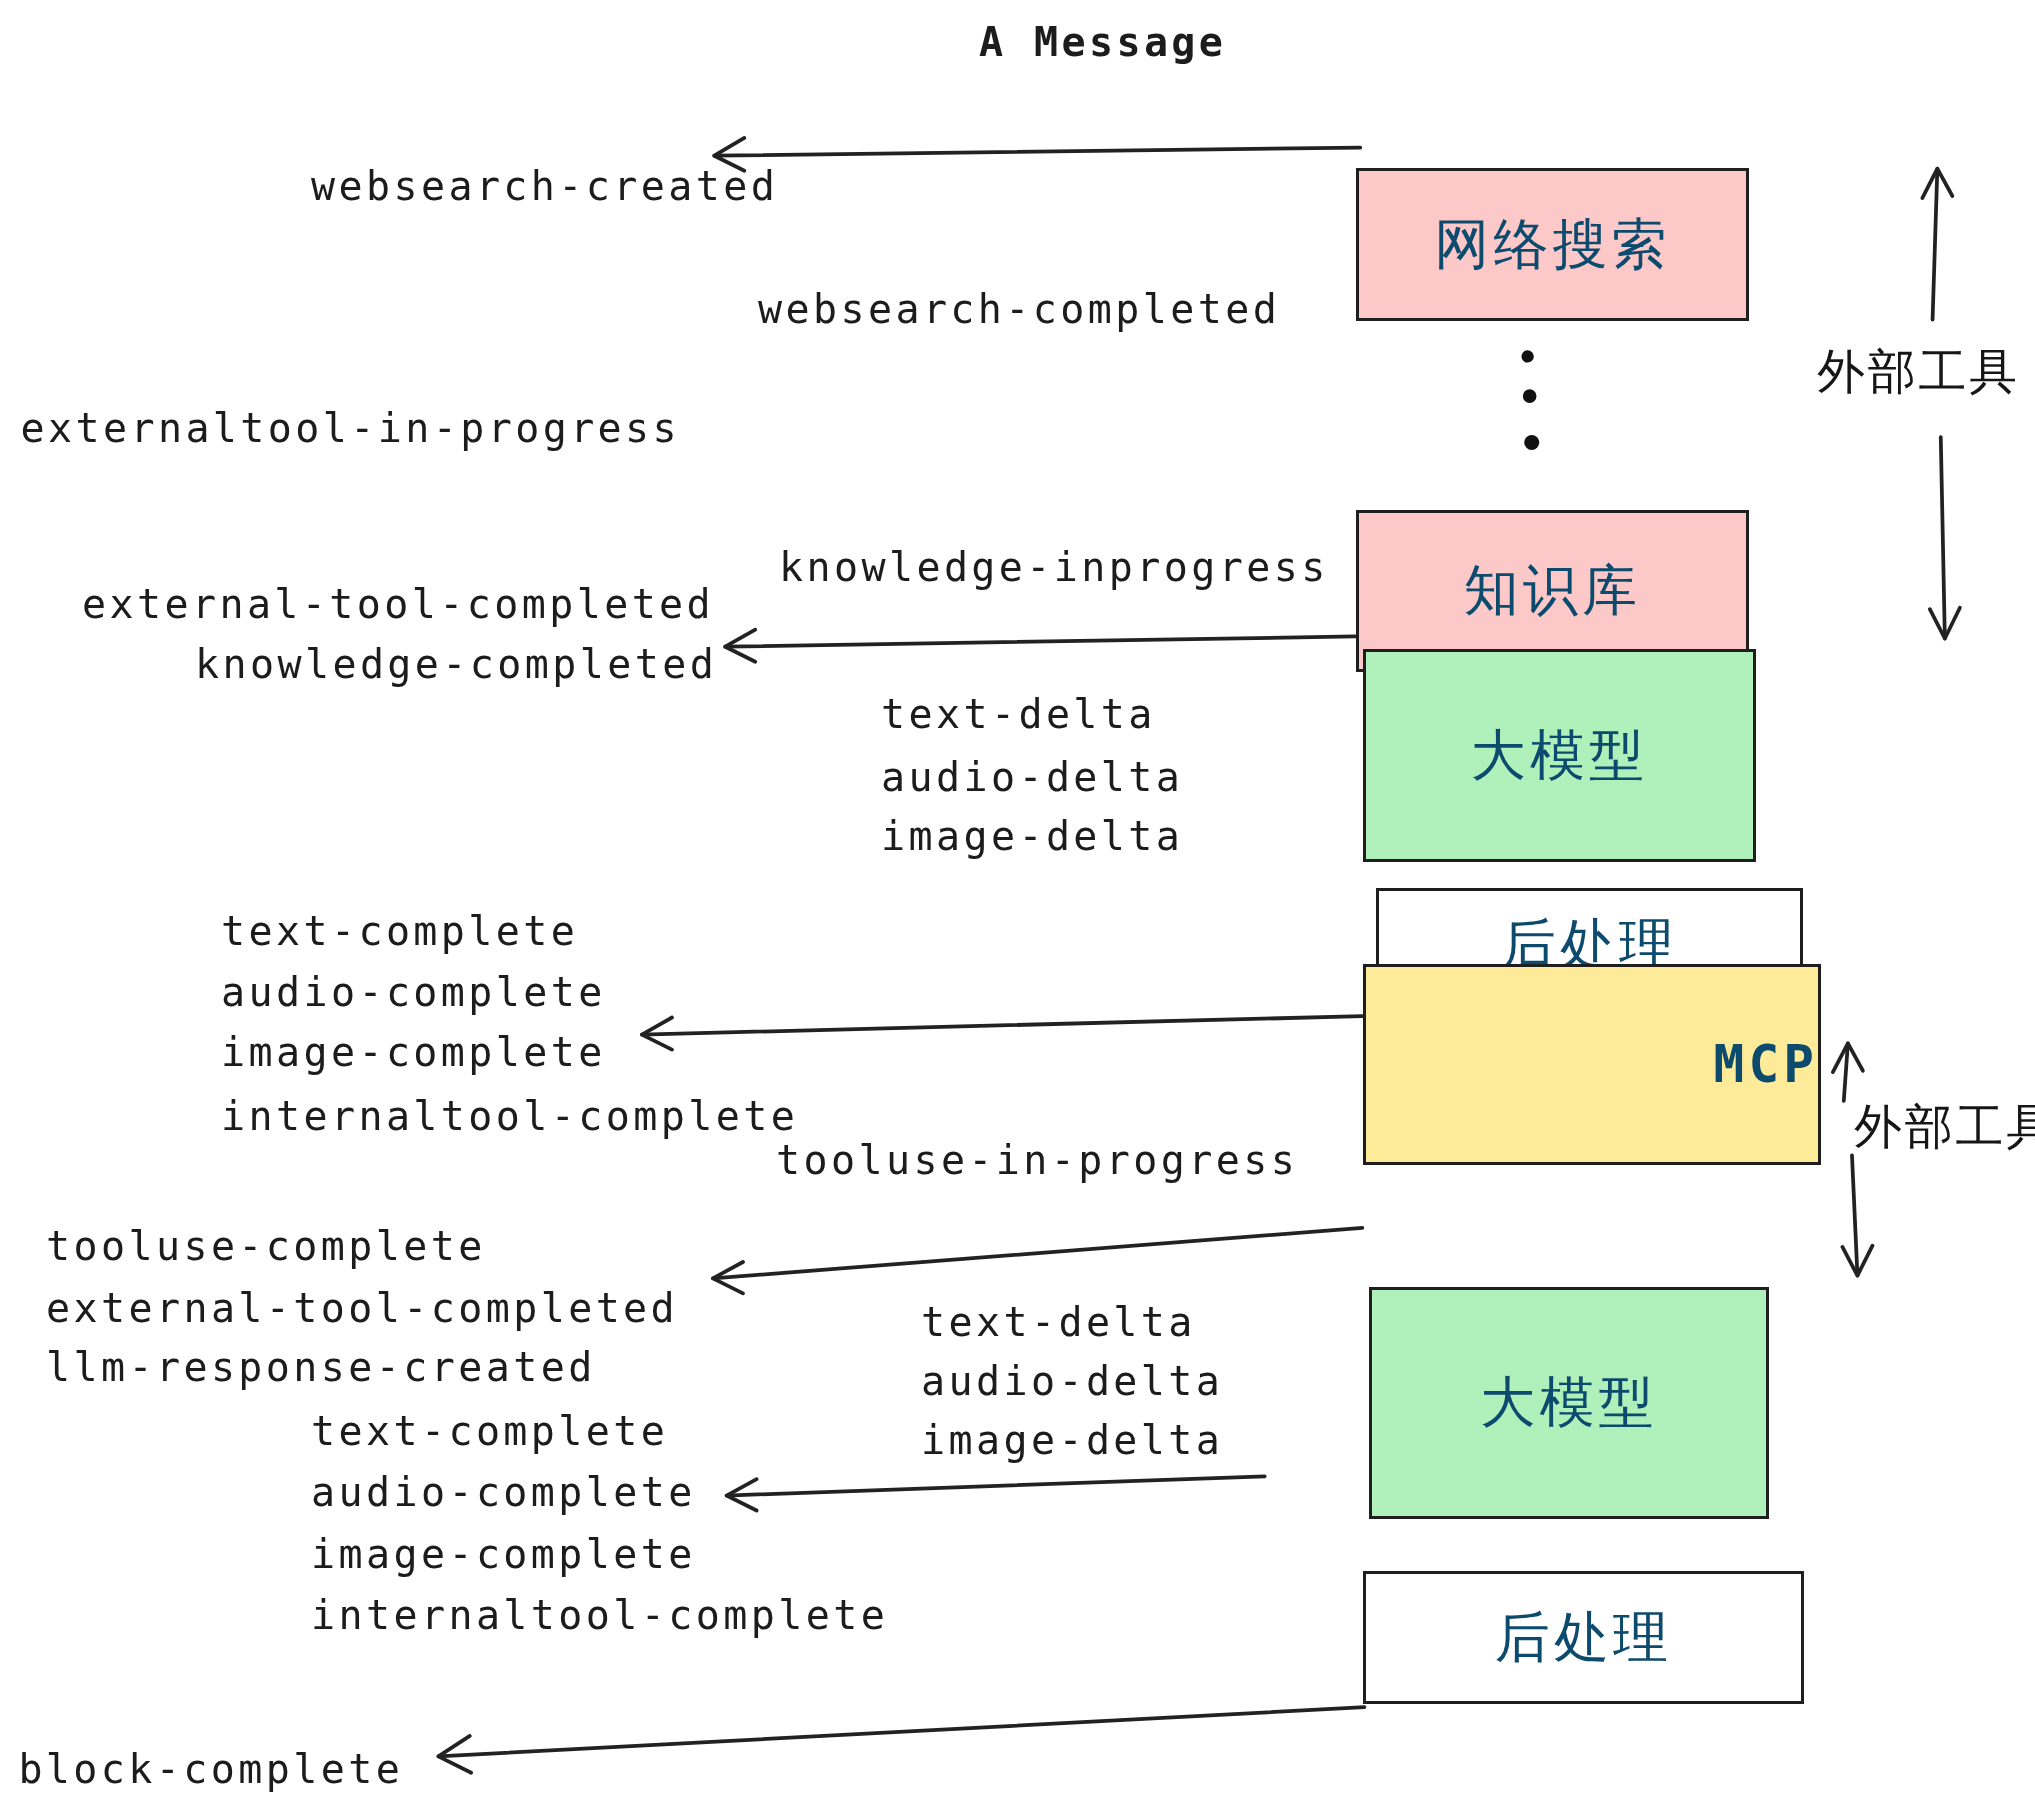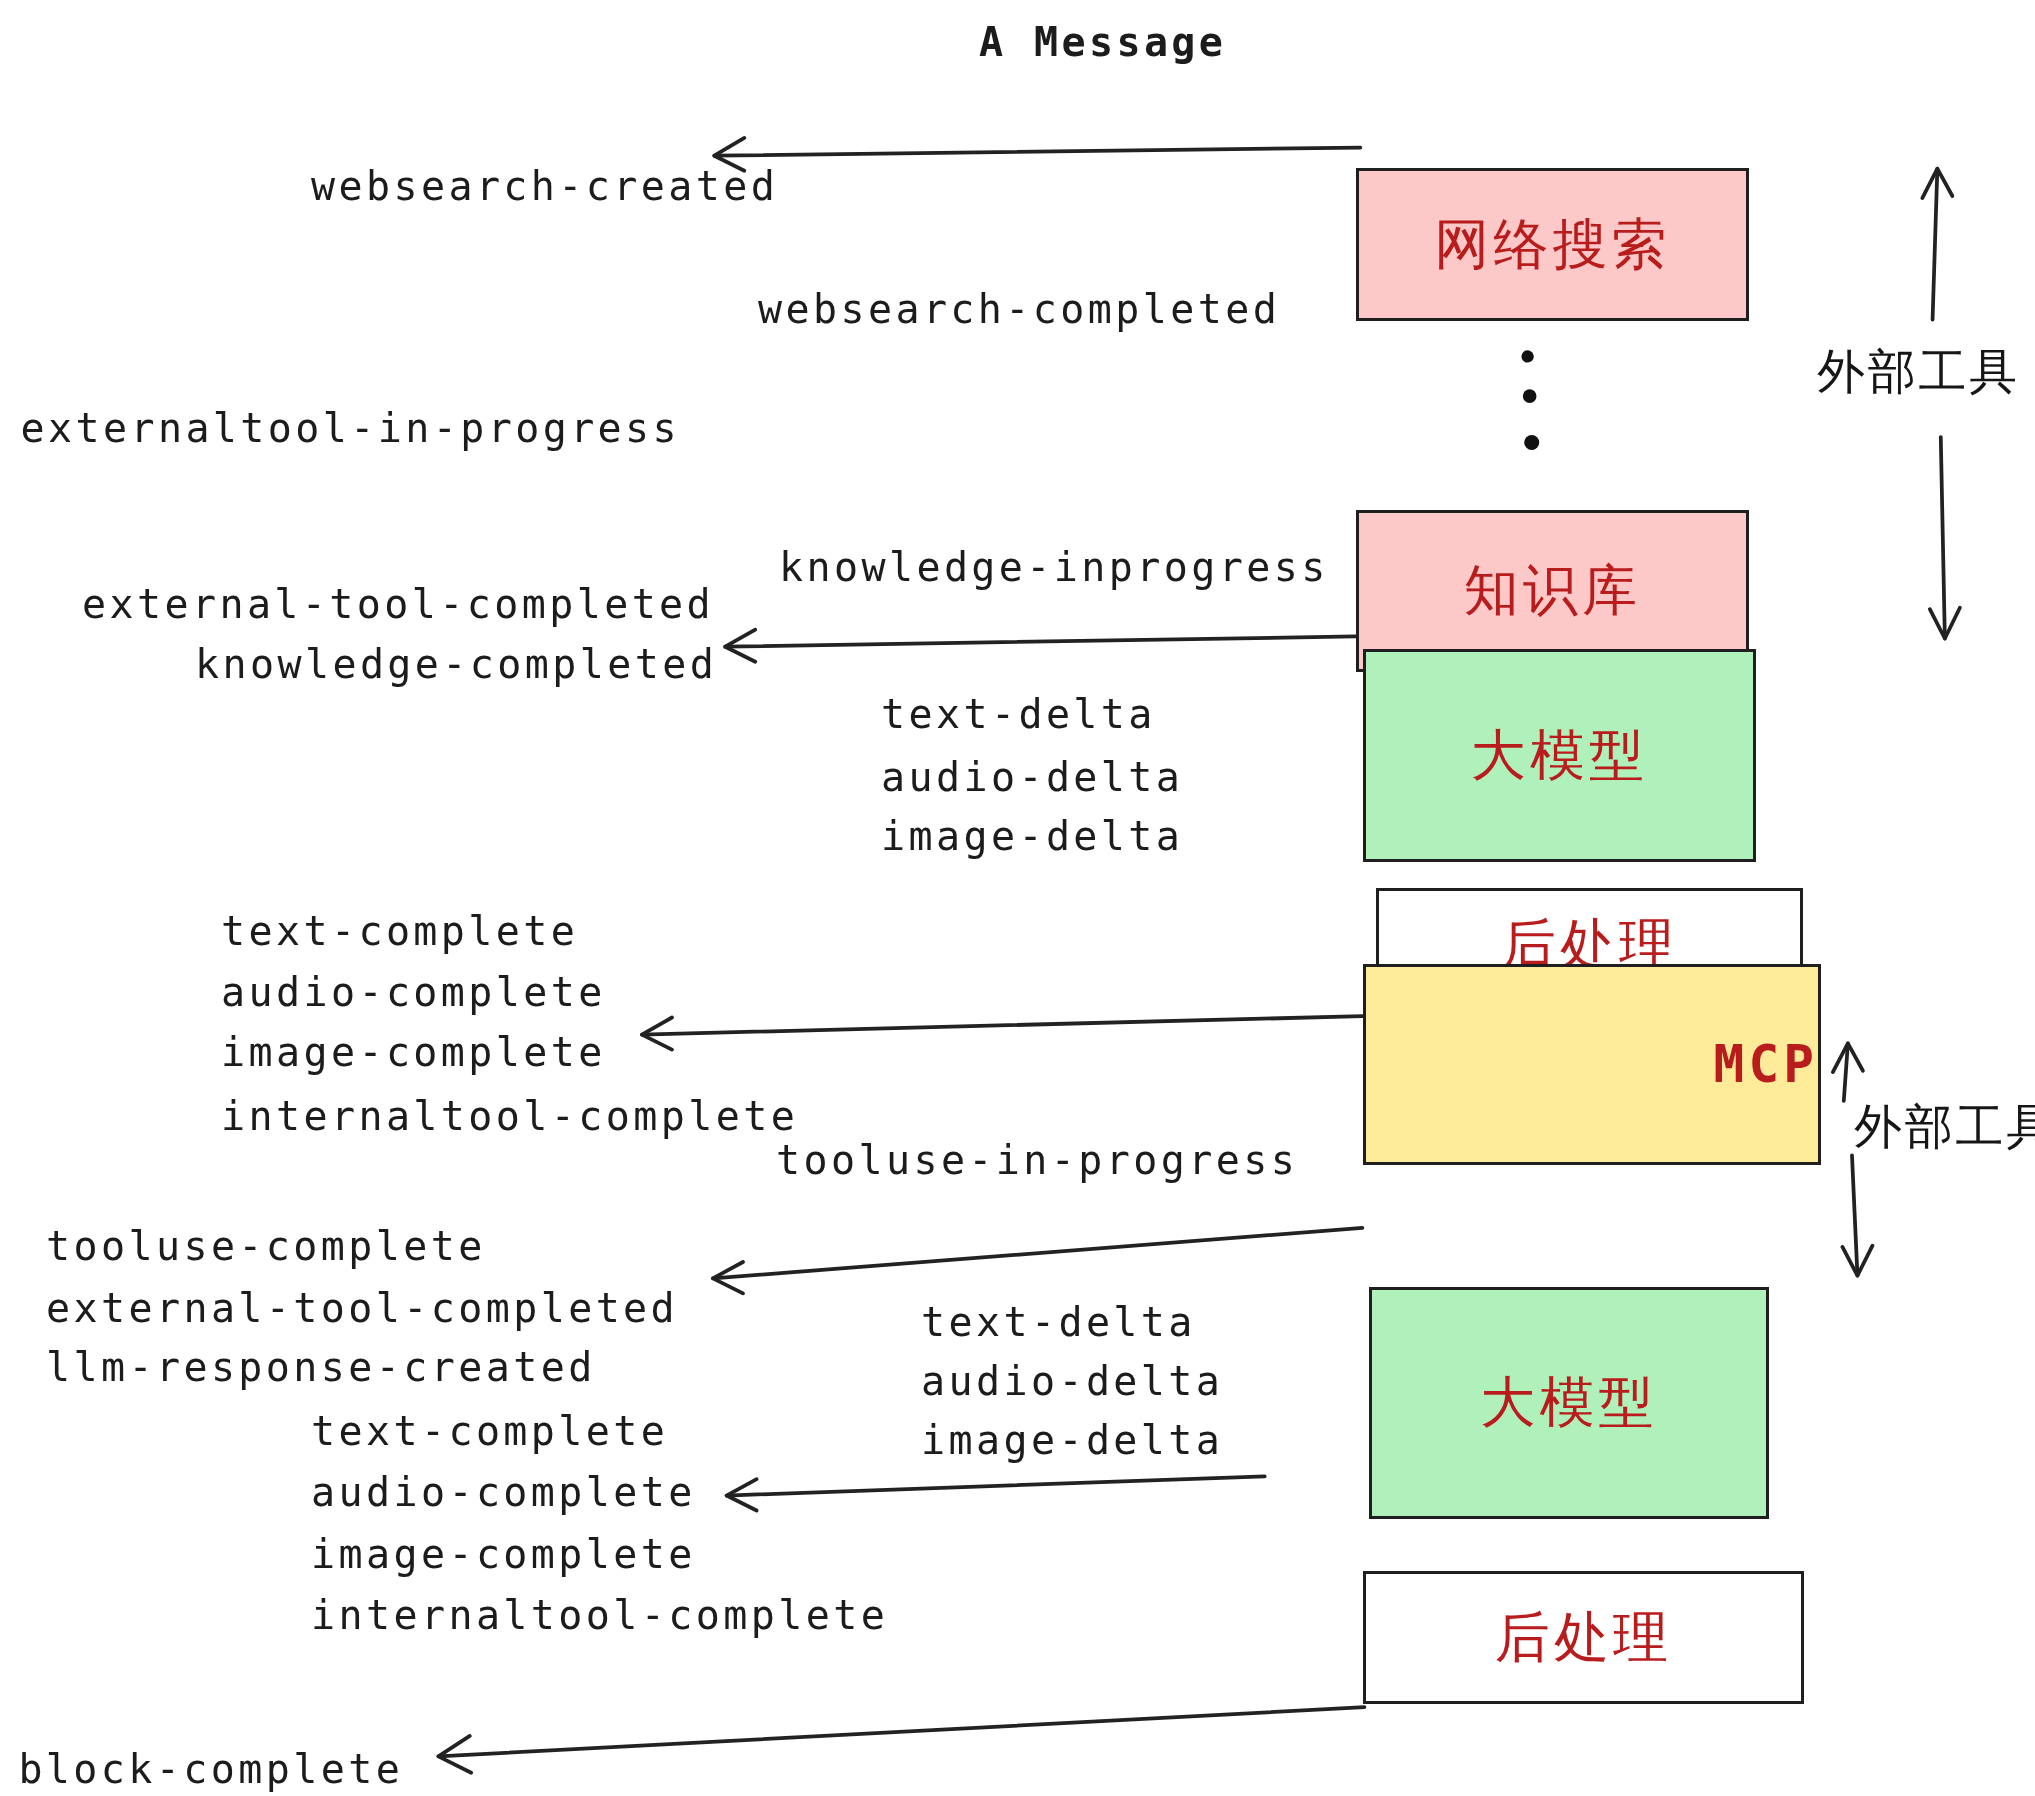--- a/index.html
+++ b/index.html
@@ -42,21 +42,21 @@
     border: 3.4px solid #1f1f1f;
     display: flex;
     align-items: center;
     justify-content: center;
     background: #ffffff;
   }
   .box-label {
     font-family: "Liberation Sans", "DejaVu Sans", sans-serif;
     font-size: 55px;
     letter-spacing: 4.1px;
-    color: #b91c1c;
+    color: #0c4a6e;
     white-space: nowrap;
   }
   .box-label.mono {
     font-family: "DejaVu Sans Mono", monospace;
     font-size: 51px;
     font-weight: bold;
     letter-spacing: 4.1px;
   }
   .side-label {
     position: absolute;

